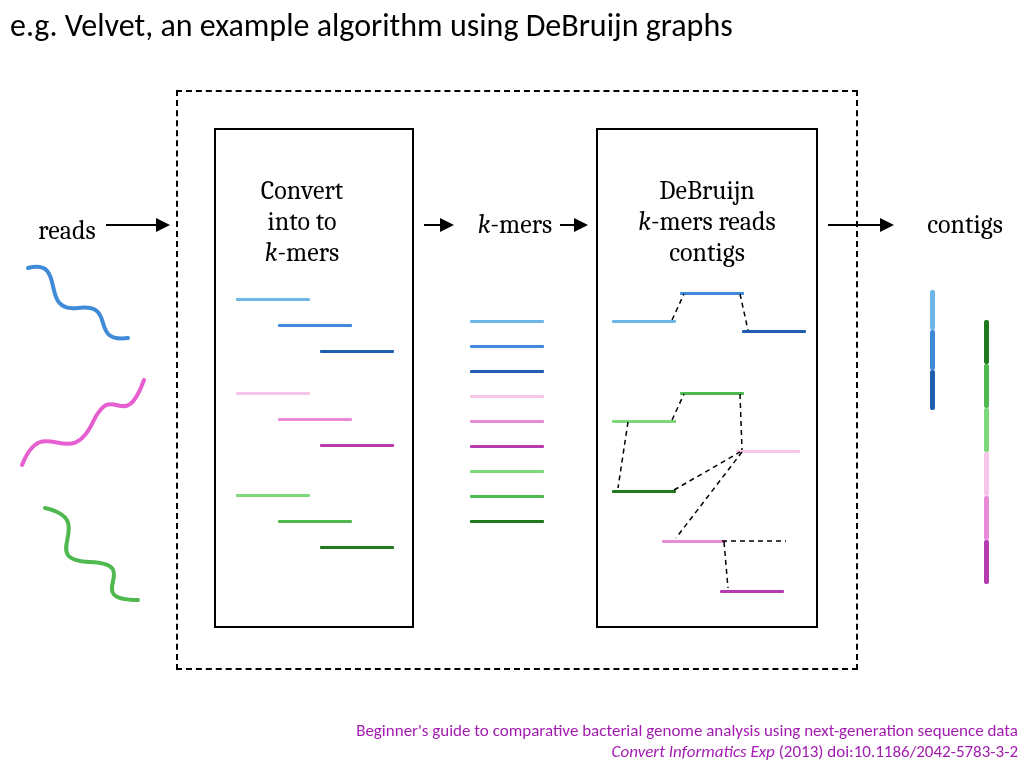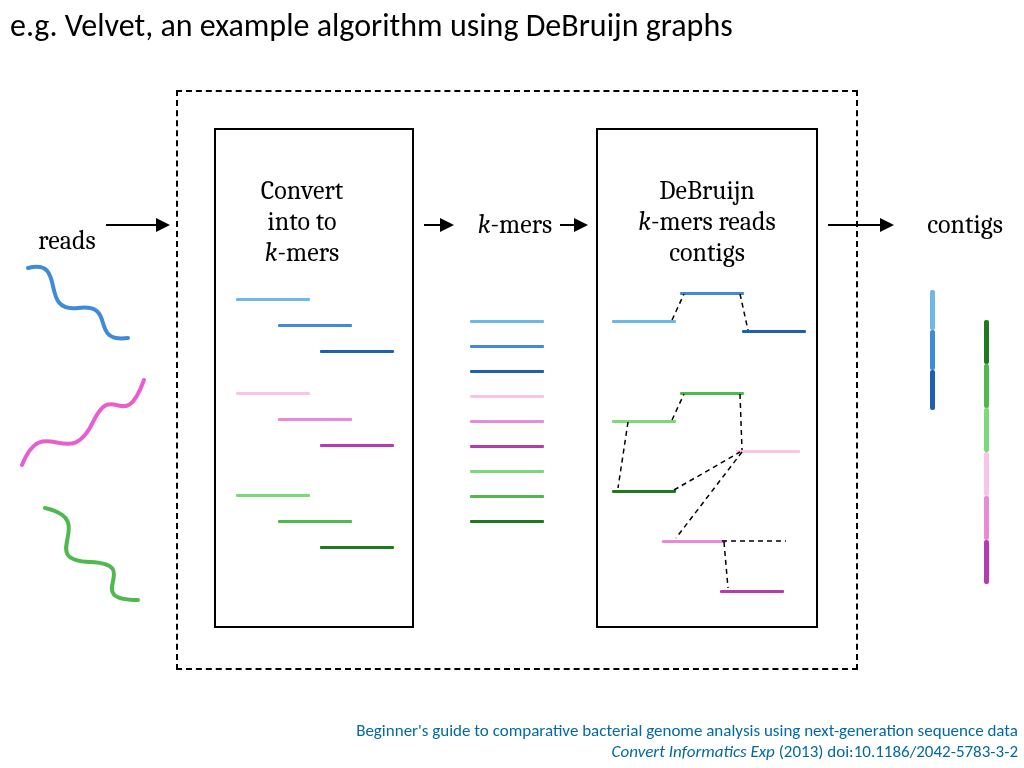--- a/index.html
+++ b/index.html
@@ -80,39 +80,39 @@
     stroke-dasharray: 5 4;
     fill: none;
   }
   .citation {
     position: absolute;
     right: 6px;
     bottom: 6px;
     text-align: right;
     font-family: Calibri, "Segoe UI", sans-serif;
     font-size: 17px;
-    color: #0369a1;
+    color: #a21caf;
     line-height: 1.25;
   }
   .citation .journal { font-style: italic; }
 </style>
 </head>
 <body>
 
 <div class="stage">
 
   <div class="title">e.g. Velvet, an example algorithm using DeBruijn graphs</div>
 
   <div class="dashed-box" style="left:176px; top:90px; width:682px; height:580px;"></div>
 
   <div class="solid-box" style="left:214px; top:128px; width:200px; height:500px;"></div>
 
   <div class="solid-box" style="left:596px; top:128px; width:222px; height:500px;"></div>
 
-  <div class="lbl" style="left:22px; top:226px; width:90px;">reads</div>
+  <div class="lbl" style="left:22px; top:216px; width:90px;">reads</div>
   <div class="lbl" style="left:460px; top:210px; width:110px;"><span class="it">k</span><span>-mers</span></div>
   <div class="lbl" style="left:910px; top:210px; width:110px;">contigs</div>
 
   <div class="lbl" style="left:212px; top:176px; width:180px;">
     <span>Convert</span><br>
     <span>into to</span><br>
     <span class="it">k</span><span>-mers</span>
   </div>
 
   <div class="lbl" style="left:606px; top:176px; width:202px;">

